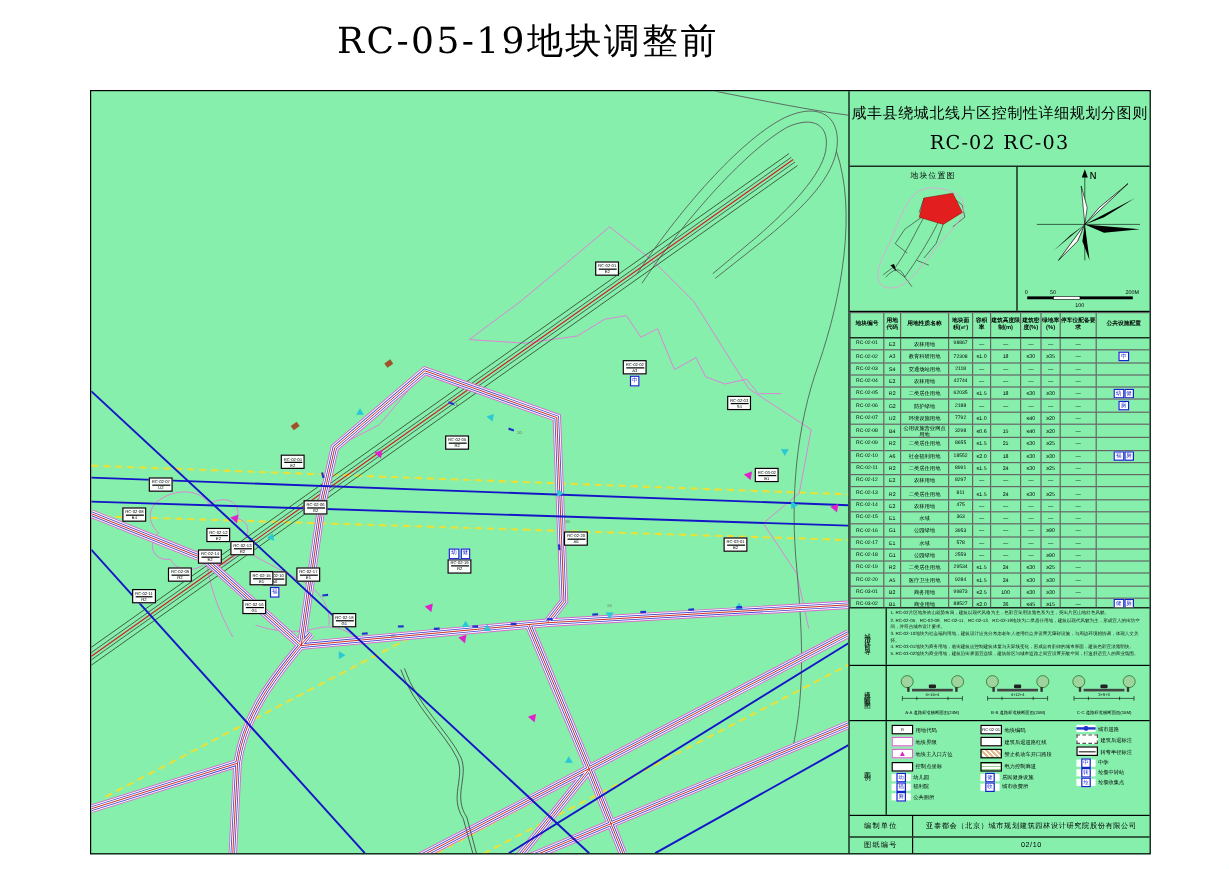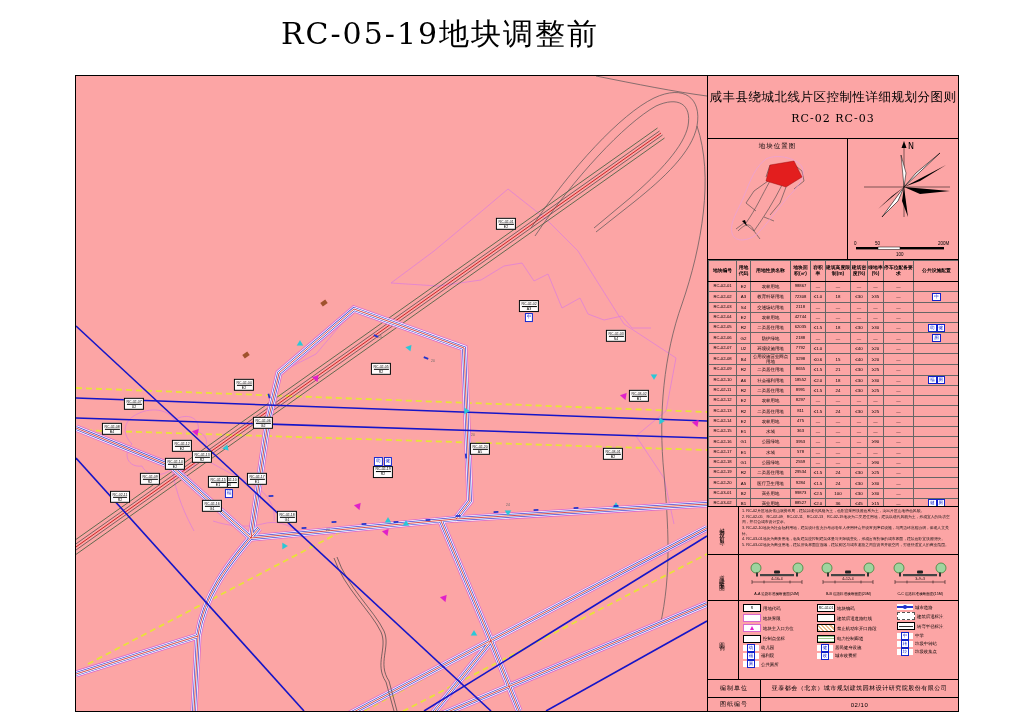--- a/index.html
+++ b/index.html
@@ -1,35 +1,35 @@
 <!DOCTYPE html>
 <html><head>
 <meta charset="utf-8">
 <style>
   html,body{margin:0;padding:0;background:#fff;width:1024px;height:724px;overflow:hidden;
     font-family:"Liberation Sans","DejaVu Sans",sans-serif;color:#000;}
   .page{position:relative;width:1024px;height:724px;background:#fff;}
   .page-title{position:absolute;left:0;top:14px;width:880px;text-align:center;
     font-family:"DejaVu Serif","Liberation Serif",serif;font-size:30px;letter-spacing:2px;}
-  .sheet{position:absolute;left:75px;top:75px;width:882px;height:635px;border:1.5px solid #000;background:#fca5a5;display:flex;}
+  .sheet{position:absolute;left:75px;top:75px;width:882px;height:635px;border:1.5px solid #000;background:#86efac;display:flex;}
   .map-wrap{position:relative;width:631px;height:635px;overflow:hidden;}
   .map-svg{position:absolute;left:0;top:0;}
   #map-labels{position:absolute;left:0;top:0;width:631px;height:635px;pointer-events:none;}
   .plot-label{position:absolute;transform:translate(-50%,-50%);text-align:center;}
   .plot-box{border:0.5px solid #000;background:rgba(255,255,255,.96);font-size:3.5px;line-height:1.2;padding:0.5px 1.5px;white-space:nowrap;}
   .plot-box .pcode{border-top:0.5px solid #000;}
   .chiprow{display:flex;gap:1px;justify-content:center;margin-top:1px;}
   .chip{display:inline-block;width:6.5px;height:6.5px;border:0.8px solid #1122cc;color:#1122cc;background:#fff;
     font-size:4.6px;line-height:6.5px;text-align:center;}
   
   .panel{width:251px;height:635px;border-left:1.5px solid #000;display:flex;flex-direction:column;box-sizing:border-box;}
   .p-title{height:62px;border-bottom:1px solid #000;display:flex;flex-direction:column;justify-content:center;text-align:center;
     font-family:"DejaVu Serif","Liberation Serif",serif;}
   .p-title .t1{font-size:12.5px;letter-spacing:0.5px;}
-  .p-title .t2{font-size:11px;margin-top:6px;letter-spacing:1px;}
+  .p-title .t2{font-size:16px;margin-top:6px;letter-spacing:1px;}
   .p-loc{height:120px;border-bottom:1px solid #000;display:flex;}
   .loc-left{width:139px;border-right:1px solid #000;position:relative;}
   .loc-hdr{text-align:center;font-size:6.5px;padding-top:3px;letter-spacing:1px;}
   .loc-right{width:112px;position:relative;}
   .p-table{height:246px;border-bottom:1px solid #000;overflow:hidden;}
   table{border-collapse:collapse;table-layout:fixed;width:251px;height:246px;}
   th,td{border:0.5px solid #666;padding:0;text-align:center;font-size:4.4px;line-height:1.15;word-break:break-all;overflow:hidden;}
   th{font-size:4.8px;height:20px;border-bottom:0.8px solid #000;}
   tbody td{height:9.3px;}
   td.num{font-size:4.2px;}

